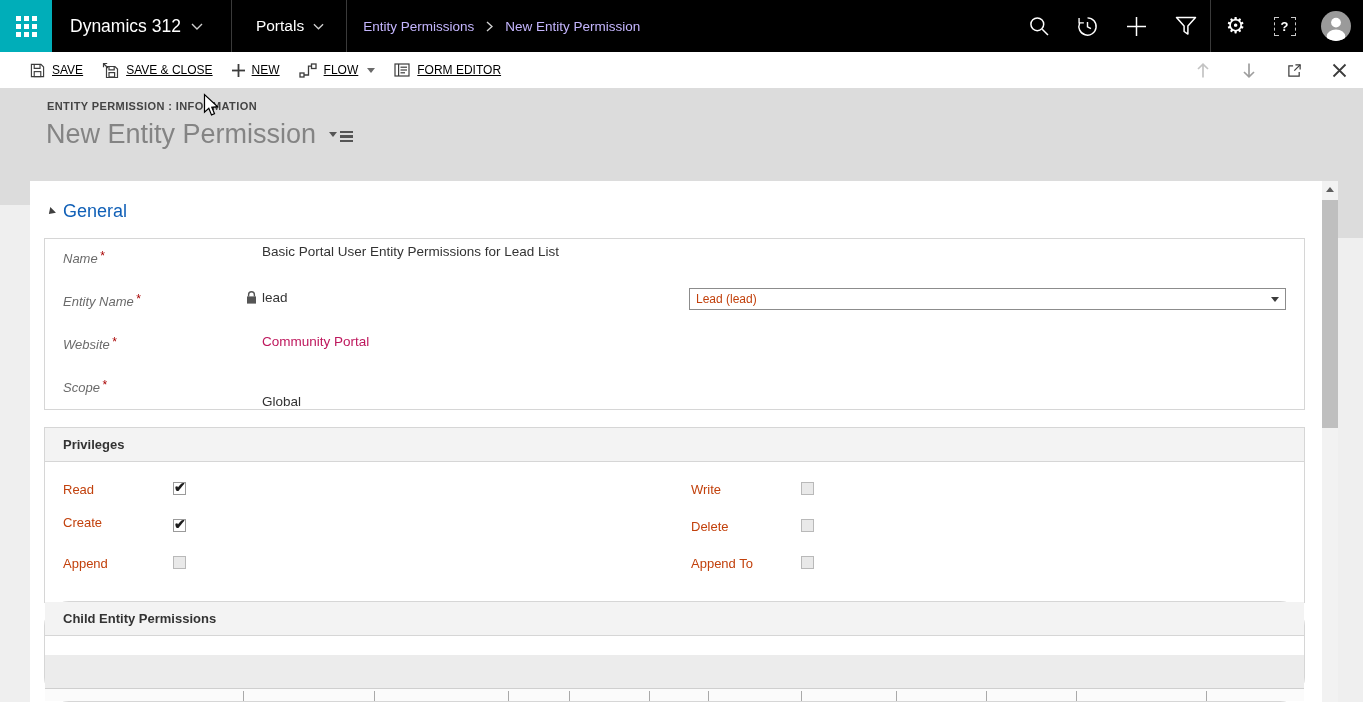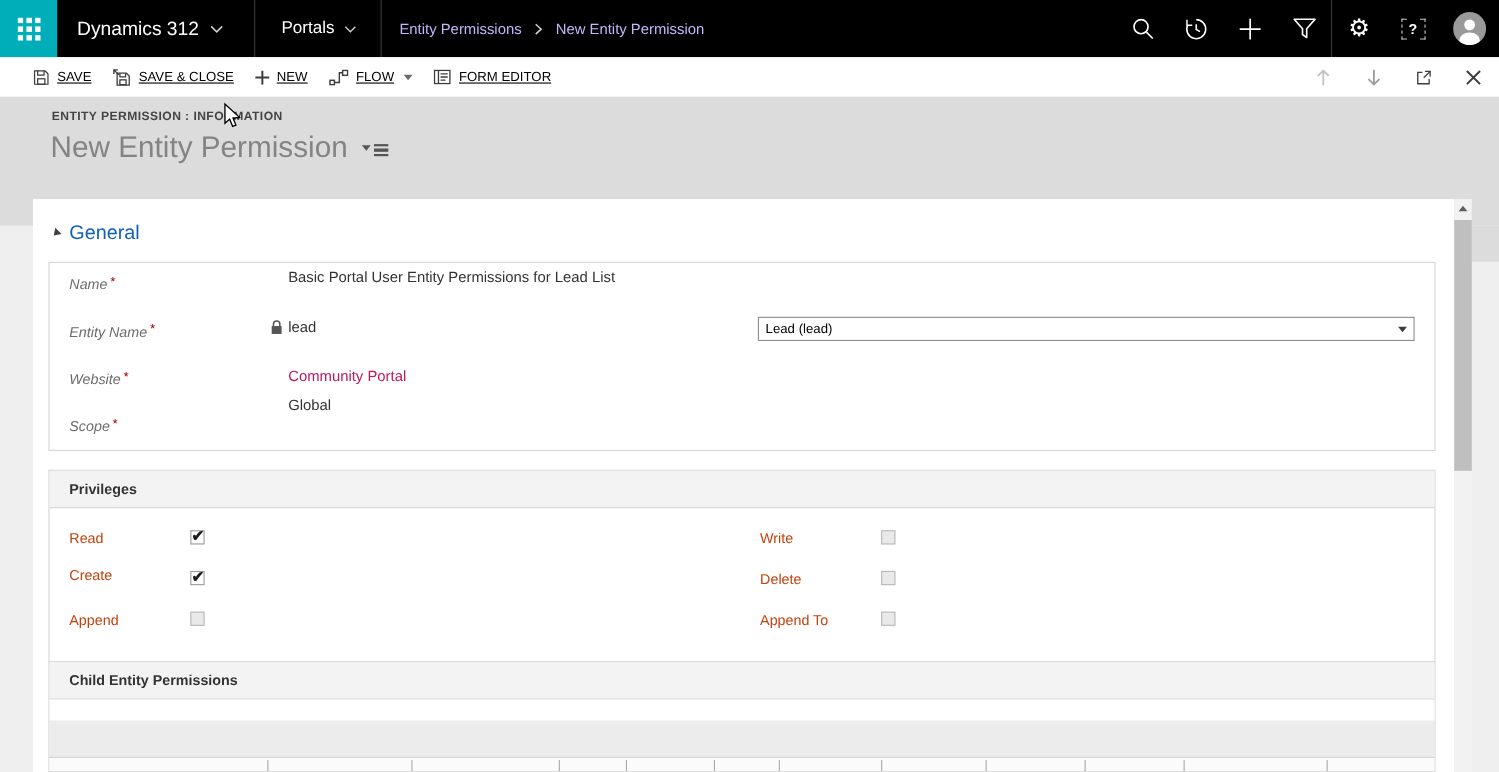--- a/index.html
+++ b/index.html
@@ -51,25 +51,25 @@
   .tri-expander { width:0; height:0; border-left:4.5px solid transparent; border-right:4.5px solid transparent; border-top:6.5px solid #3f3f3f; transform:rotate(45deg); }
   .sec-heading-text { font-size:18px; color:#1160b7; }
 
   .fieldbox { position:absolute; left:14px; width:1261px; border:1px solid #d6d6d6; background:#fff; }
   .box1 { top:57px; height:172px; }
   .f-label { position:absolute; left:18px; font-size:13px; color:#6b6b6b;font-style:italic; }
   .req { color:#a80000; font-size:12px; position:relative; top:-3px; margin-left:2px; }
   .f-value { position:absolute; left:217px; font-size:13.5px; color:#333; cursor:default; }
   .f-link { color:#be185d; cursor:pointer; }
   .lock-wrap { position:absolute; left:201px; display:flex; align-items:center; }
-  .select { position:absolute; left:644px; width:597px; height:22px; border:1px solid #8c8c8c; background:#fff; font-size:12px; color:#000000; line-height:20px; padding:0 22px 14px 6px; cursor:pointer; }
+  .select { position:absolute; left:644px; width:597px; height:22px; border:1px solid #8c8c8c; background:#fff; font-size:12px; color:#c2410c; line-height:20px; padding:0 22px 14px 6px; cursor:pointer; }
   .select-caret { position:absolute; right:6px; top:8px; width:0; height:0; border-left:4px solid transparent; border-right:4px solid transparent; border-top:5px solid #3c3c3c; }
 
   .box2 { top:246px; height:176px; }
-  .box3 { top:420px; height:101px; }
+  .box3 { top:420px; height:101px;border-radius:25px; }
   .box-head { height:34px; background:#f3f3f3; border-bottom:1px solid #d6d6d6; line-height:34px; padding-left:18px; font-size:13px; font-weight:bold; color:#333; }
   .p-label { position:absolute; font-size:13px; color:#c2410c;text-align:right; }
   .cb { position:absolute; width:13px; height:13px; border:1px solid #b9b9b9; background:#e9e9e9; cursor:pointer; }
   .cb.checked { background:#fff; border-color:#9a9a9a; }
   .cb.checked::after { content:"\2714"; position:absolute; top:-4px; left:0; font-size:14px; font-weight:bold; color:#1c1c1c; }
 
   .white-strip { height:19px; background:#fff; }
   .gray-strip { height:34px; background:#ececec; border-bottom:1px solid #cfcfcf; }
   .grid-strip { position:relative; height:12px; background:#fbfbfb; }
   .grid-strip i { position:absolute; top:2px; bottom:0; width:1px; background:#a9a9a9; }
@@ -332,21 +332,21 @@
         </div>
 
         <div class="f-label" style="top:98px;">
           <span>Website</span><span class="req">*</span>
         </div>
         <div class="f-value f-link" style="top:95px;">Community Portal</div>
 
         <div class="f-label" style="top:141px;">
           <span>Scope</span><span class="req">*</span>
         </div>
-        <div class="f-value" style="top:122px;">Global</div>
+        <div class="f-value" style="top:155px;">Global</div>
       </div>
 
       <div class="fieldbox box2">
         <div class="box-head">Privileges</div>
 
         <div class="p-label" style="left:18px; top:54px;">Read</div>
         <div class="cb checked" style="left:128px; top:54px;"></div>
         <div class="p-label" style="left:646px; top:54px;">Write</div>
         <div class="cb" style="left:756px; top:54px;"></div>
 

